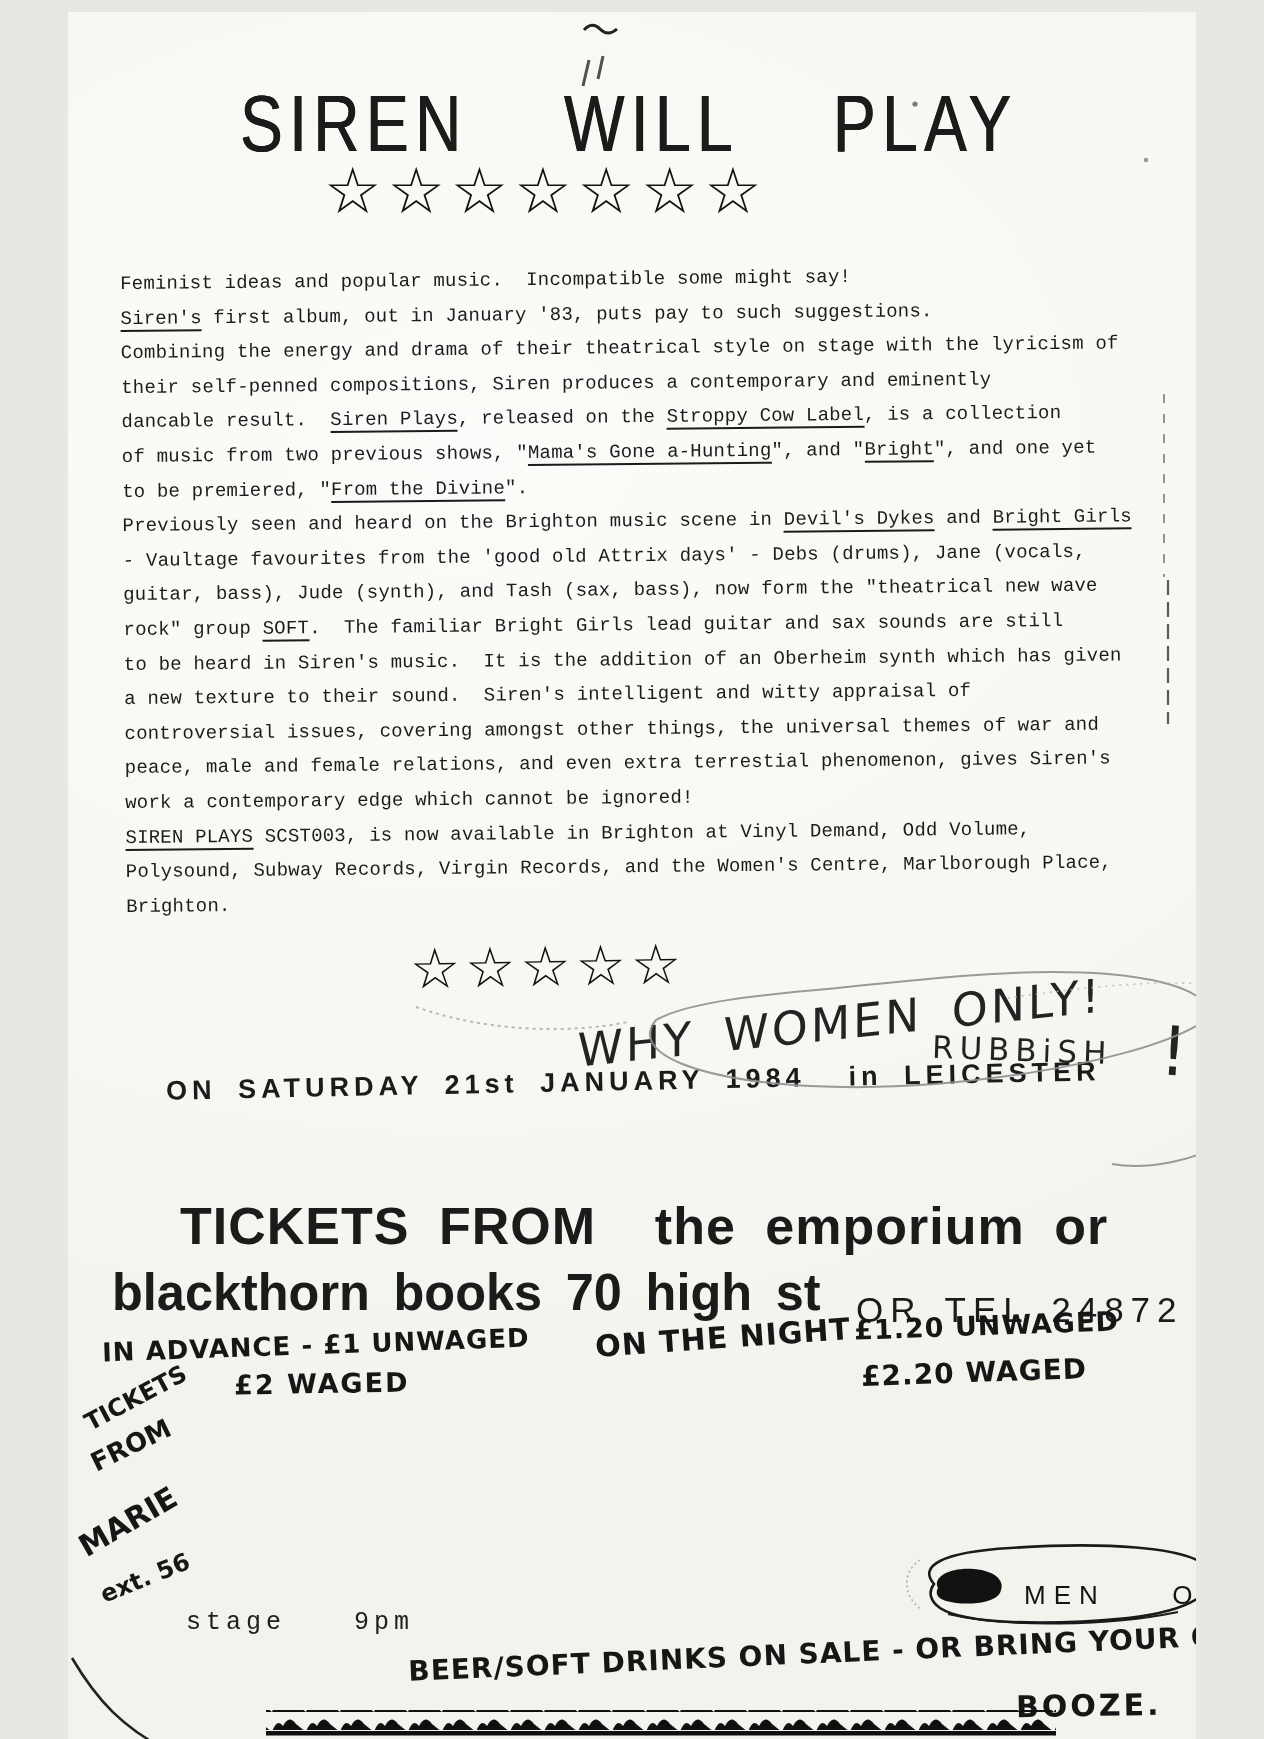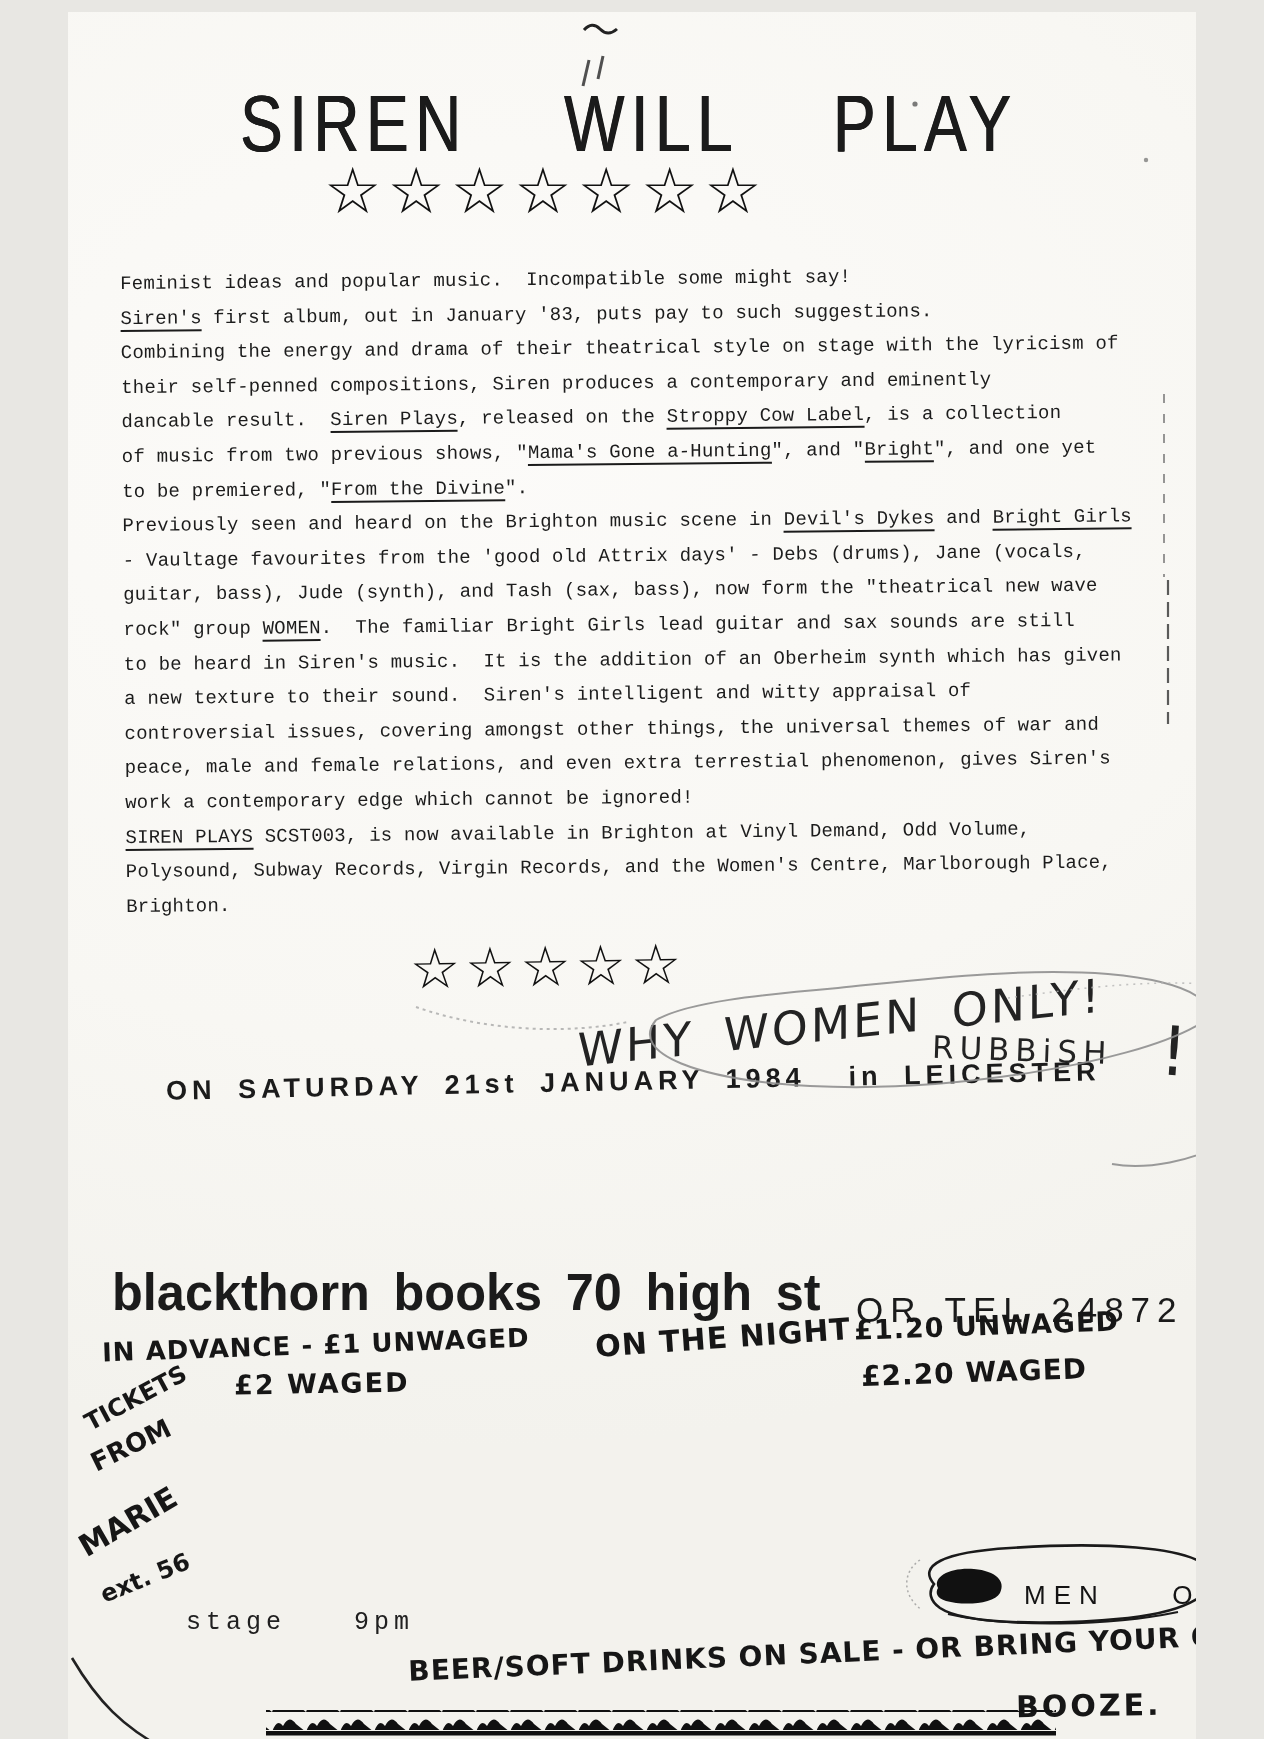--- a/index.html
+++ b/index.html
@@ -70,39 +70,40 @@
       <div class="tline"><span>Feminist ideas and popular music.  Incompatible some might say!</span></div>
       <div class="tline"><span class="u">Siren's</span><span> first album, out in January '83, puts pay to such suggestions.</span></div>
       <div class="tline"><span>Combining the energy and drama of their theatrical style on stage with the lyricism of</span></div>
       <div class="tline"><span>their self-penned compositions, Siren produces a contemporary and eminently</span></div>
       <div class="tline"><span>dancable result.  </span><span class="u">Siren Plays</span><span>, released on the </span><span class="u">Stroppy Cow Label</span><span>, is a collection</span></div>
       <div class="tline"><span>of music from two previous shows, "</span><span class="u">Mama's Gone a-Hunting</span><span>", and "</span><span class="u">Bright</span><span>", and one yet</span></div>
       <div class="tline"><span>to be premiered, "</span><span class="u">From the Divine</span><span>".</span></div>
       <div class="tline"><span>Previously seen and heard on the Brighton music scene in </span><span class="u">Devil's Dykes</span><span> and </span><span class="u">Bright Girls</span></div>
       <div class="tline"><span>- Vaultage favourites from the 'good old Attrix days' - Debs (drums), Jane (vocals,</span></div>
       <div class="tline"><span>guitar, bass), Jude (synth), and Tash (sax, bass), now form the "theatrical new wave</span></div>
-      <div class="tline"><span>rock" group </span><span class="u">WOMEN</span><span>.  The familiar Bright Girls lead guitar and sax sounds are still</span></div>
+      <div class="tline"><span>rock" group </span><span class="u">SOFT</span><span>.  The familiar Bright Girls lead guitar and sax sounds are still</span></div>
       <div class="tline"><span>to be heard in Siren's music.  It is the addition of an Oberheim synth which has given</span></div>
       <div class="tline"><span>a new texture to their sound.  Siren's intelligent and witty appraisal of</span></div>
       <div class="tline"><span>controversial issues, covering amongst other things, the universal themes of war and</span></div>
       <div class="tline"><span>peace, male and female relations, and even extra terrestial phenomenon, gives Siren's</span></div>
       <div class="tline"><span>work a contemporary edge which cannot be ignored!</span></div>
       <div class="tline"><span class="u">SIREN PLAYS</span><span> SCST003, is now available in Brighton at Vinyl Demand, Odd Volume,</span></div>
       <div class="tline"><span>Polysound, Subway Records, Virgin Records, and the Women's Centre, Marlborough Place,</span></div>
       <div class="tline"><span>Brighton.</span></div>
     </div>
 
   <div class="abs stars-mid">☆☆☆☆☆</div>
 
   <div class="abs hand-thin why">WHY WOMEN ONLY!</div>
   <div class="abs hand-thin why-bang">!</div>
   <div class="abs hand-thin rubbish">RUBBiSH</div>
 
   <div class="abs sans dateline">ON SATURDAY 21st JANUARY 1984  in LEICESTER</div>
 
+  <div class="abs sans tix1">TICKETS FROM  the emporium or</div>
   <div class="abs sans tix2">blackthorn books 70 high st</div>
   <div class="abs sans tel">OR TEL 24872</div>
 
   <div class="abs hand adv1">IN ADVANCE - £1 UNWAGED</div>
   <div class="abs hand adv2">£2 WAGED</div>
   <div class="abs hand night0">ON THE NIGHT</div>
   <div class="abs hand night1">£1.20 UNWAGED</div>
   <div class="abs hand night2">£2.20 WAGED</div>
 
   <div class="abs hand m-tickets">TICKETS</div>

